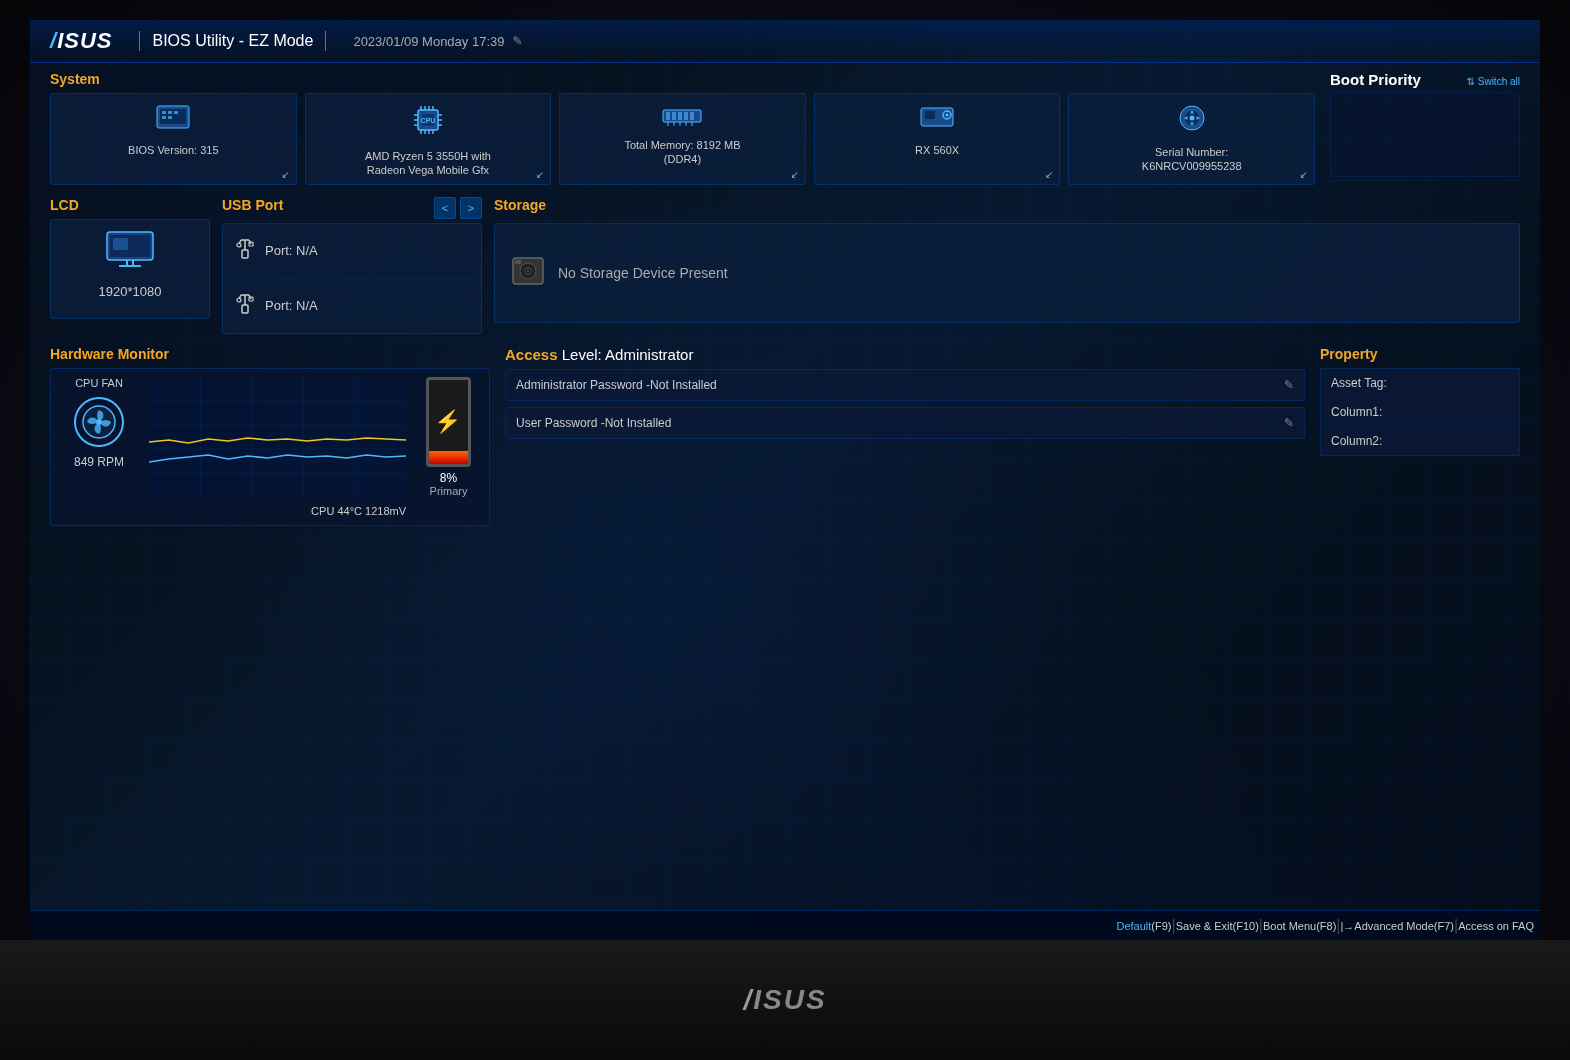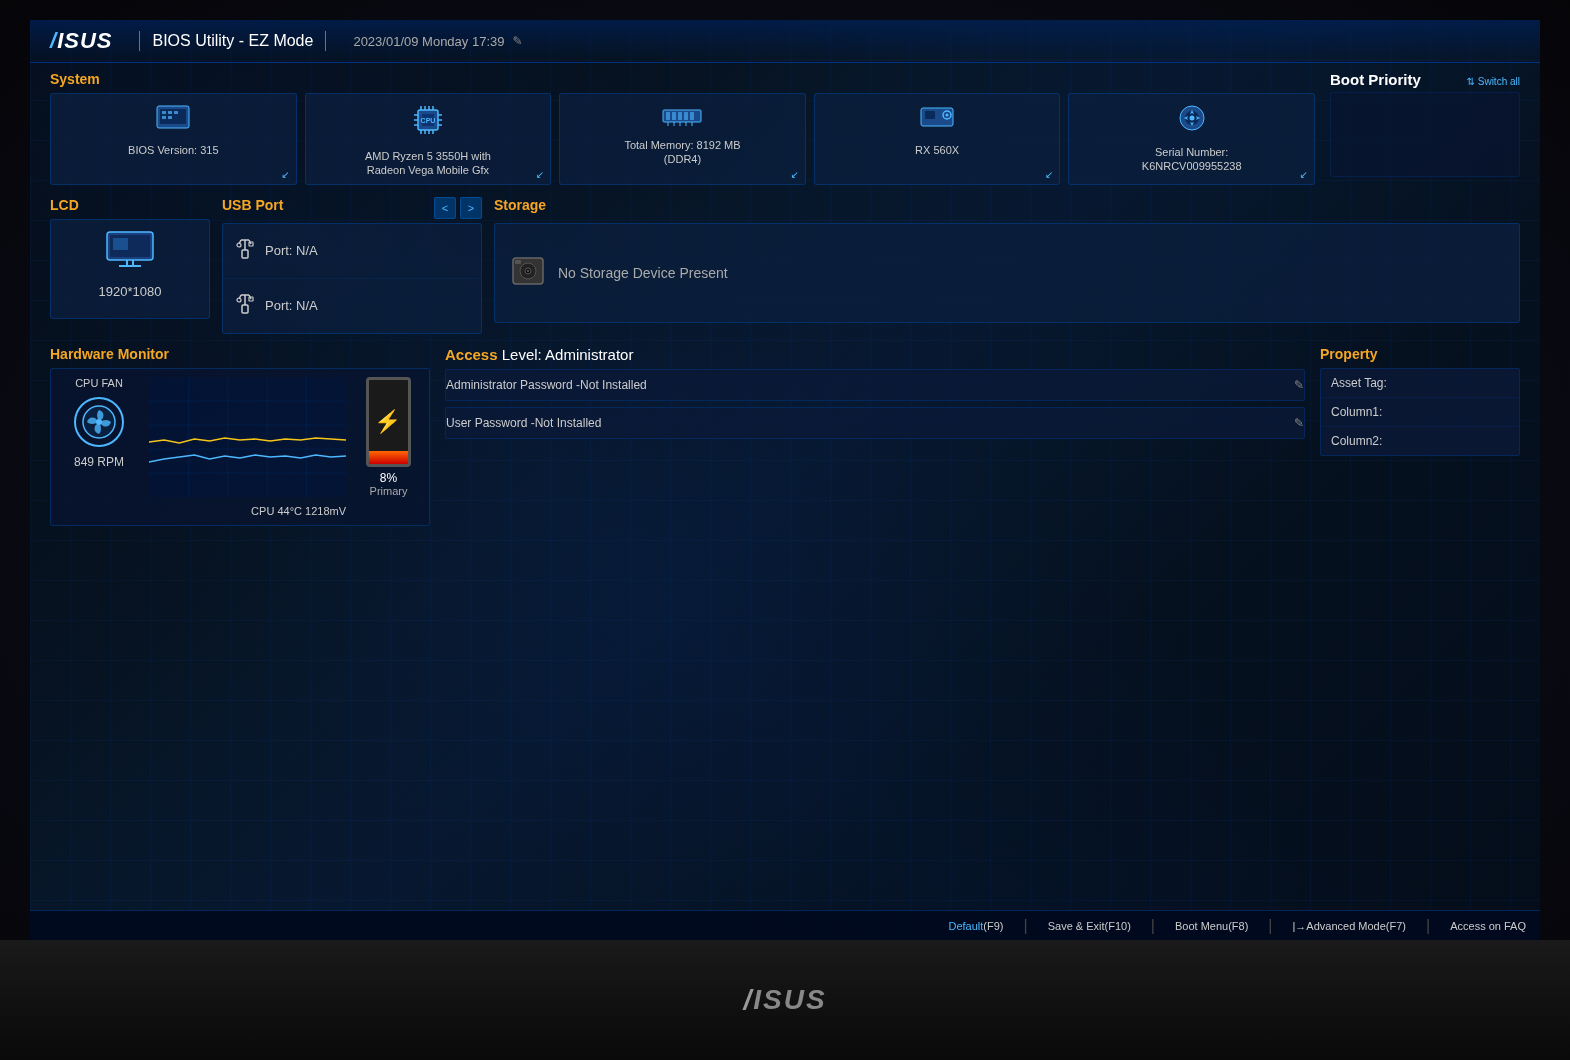--- a/index.html
+++ b/index.html
@@ -267,21 +267,21 @@
 
     
     .bottom-row {
       display: flex;
       gap: 15px;
       margin-top: 12px;
     }
 
     
     .hw-monitor-section {
-      width: 380px;
+      width: 440px;
       flex-shrink: 0;
     }
 
     .hw-monitor-card {
       background: rgba(8,20,45,0.9);
       border: 1px solid rgba(0,80,180,0.4);
       border-radius: 3px;
       padding: 8px;
       display: flex;
       gap: 10px;
@@ -421,21 +421,21 @@
     .access-label span {
       color: #f5a623;
     }
 
     .access-row {
       display: flex;
       align-items: center;
       background: rgba(10,25,55,0.8);
       border: 1px solid rgba(0,60,150,0.4);
       border-radius: 2px;
-      padding: 8px 0;
+      padding: 8px 10px;
       margin-bottom: 6px;
       justify-content: space-between;
     }
 
     .access-row-text {
       font-size: 12px;
       color: #ccc;
     }
 
     .edit-pen {
@@ -472,22 +472,21 @@
     .footer-bar {
       position: absolute;
       bottom: 0;
       left: 0; right: 0;
       height: 30px;
       background: rgba(0,10,30,0.95);
       border-top: 1px solid rgba(0,80,180,0.4);
       display: flex;
       align-items: center;
       justify-content: flex-end;
-      padding: 0 14px;
-      gap: 20px;
+      padding: 0 6px;
     }
 
     .footer-item {
       font-size: 11px;
       color: #ccc;
     }
 
     .footer-item span {
       color: #4db8ff;
     }

